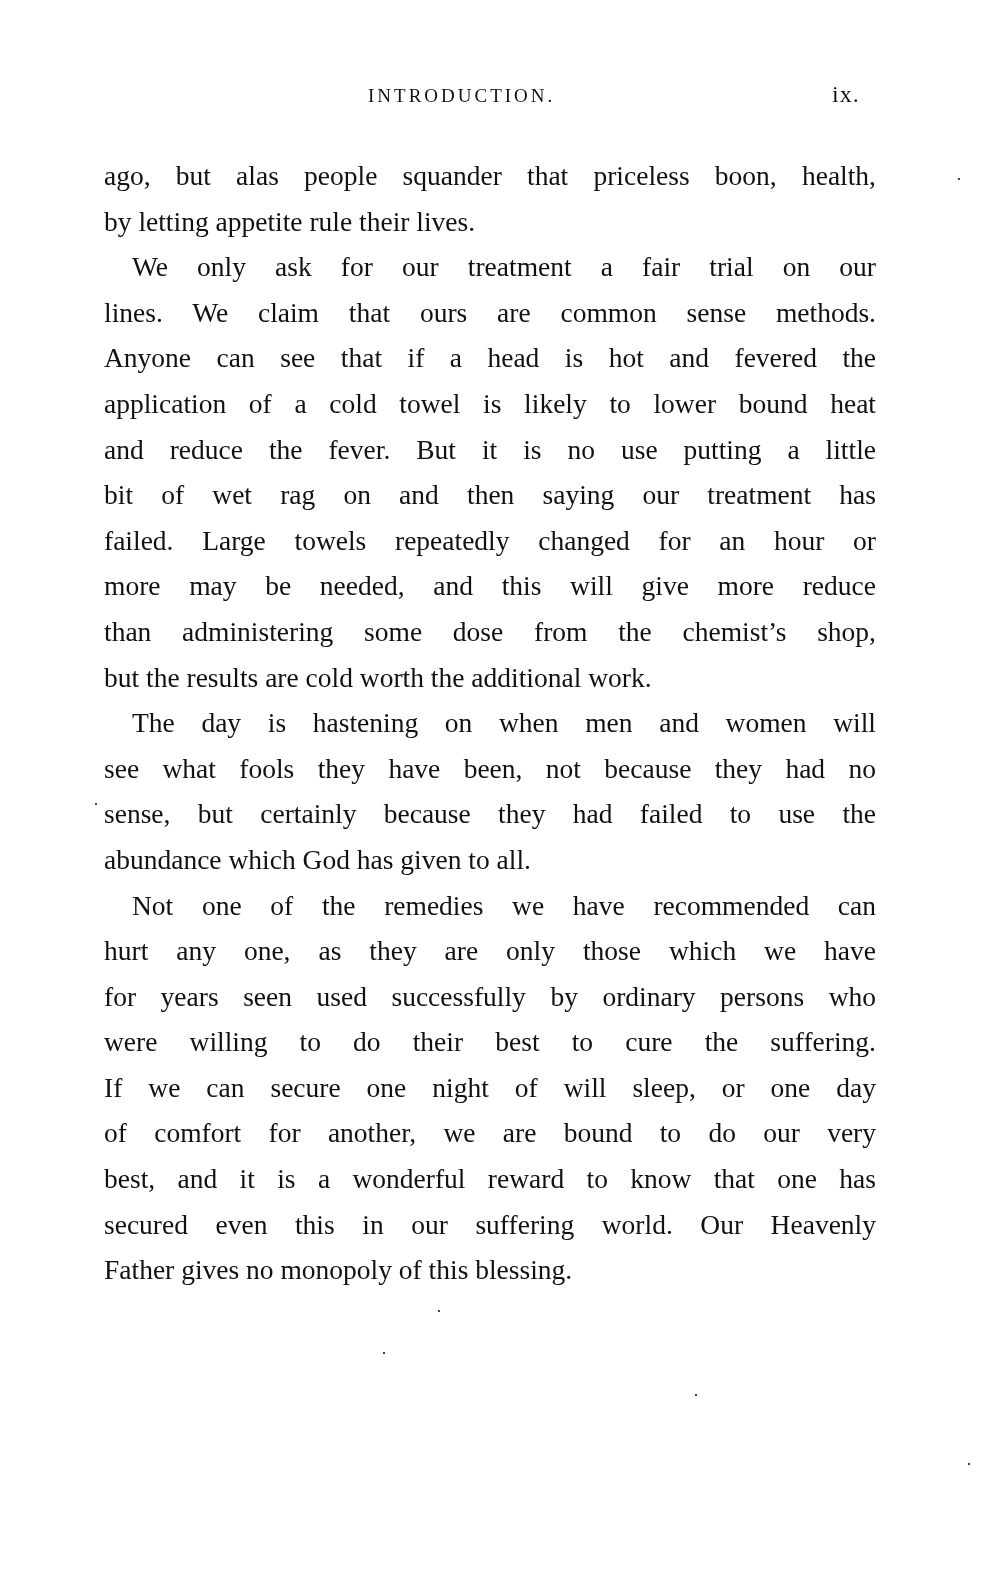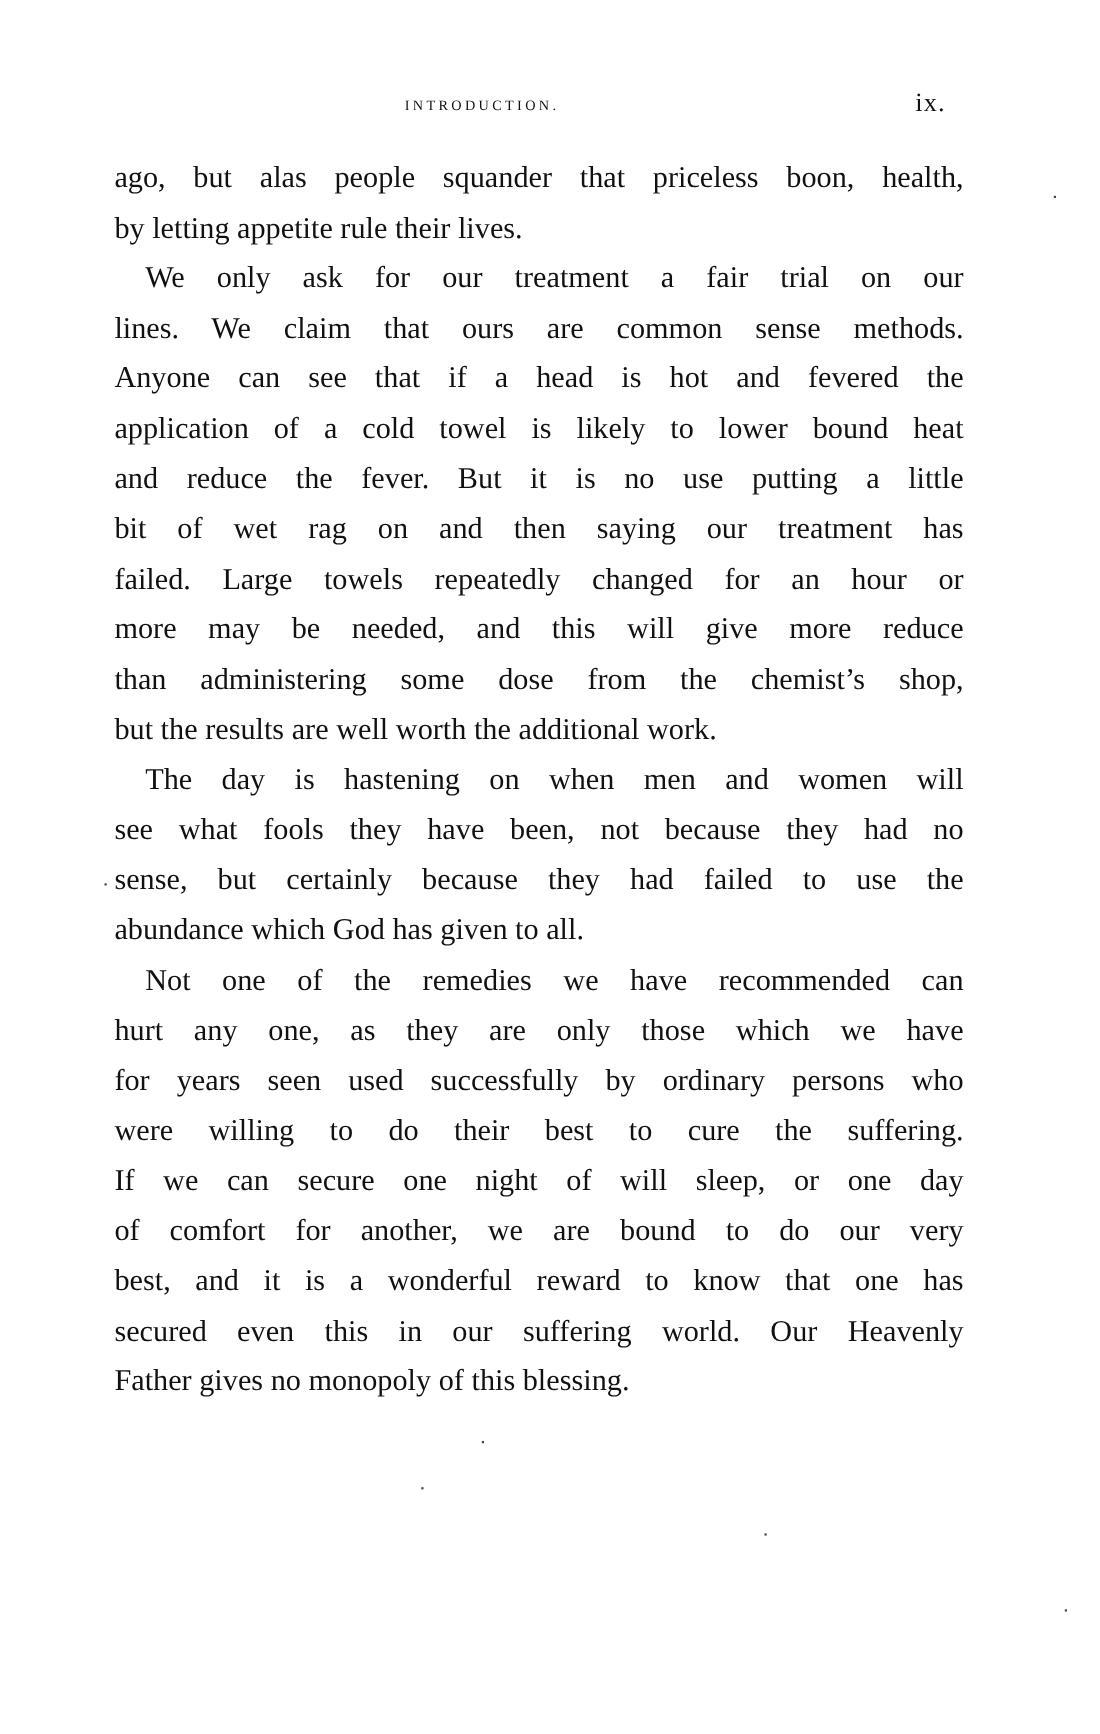--- a/index.html
+++ b/index.html
@@ -25,36 +25,36 @@
       position: absolute;
       top: 80px;
       left: 0;
       width: 1000px;
       height: 36px;
     }
     .running-title {
       position: absolute;
       left: 368px;
       top: 0;
-      font-size: 13px;
+      font-size: 19px;
       letter-spacing: 3px;
       line-height: 32px;
     }
     .folio {
       position: absolute;
       left: 832px;
       top: -4px;
       font-size: 24px;
       line-height: 36px;
       letter-spacing: 1px;
     }
     .body-text {
       position: absolute;
       left: 104px;
-      top: 138px;
+      top: 153px;
       width: 772px;
     }
     .line {
       display: block;
       height: 45.6px;
       line-height: 45.6px;
       font-size: 27.5px;
       white-space: nowrap;
       text-align: justify;
       text-align-last: justify;
@@ -89,21 +89,21 @@
 
     <span class="line indent">We only ask for our treatment a fair trial on our</span>
     <span class="line">lines.  We claim that ours are common sense methods.</span>
     <span class="line">Anyone can see that if a head is hot and fevered the</span>
     <span class="line">application of a cold towel is likely to lower bound heat</span>
     <span class="line">and reduce the fever.  But it is no use putting a little</span>
     <span class="line">bit of wet rag on and then saying our treatment has</span>
     <span class="line">failed.  Large towels repeatedly changed for an hour or</span>
     <span class="line">more may be needed, and this will give more reduce</span>
     <span class="line">than administering some dose from the chemist’s shop,</span>
-    <span class="line last">but the results are well worth the additional work.</span>
+    <span class="line last">but the results are cold worth the additional work.</span>
 
     <span class="line indent">The day is hastening on when men and women will</span>
     <span class="line">see what fools they have been, not because they had no</span>
     <span class="line">sense, but certainly because they had failed to use the</span>
     <span class="line last">abundance which God has given to all.</span>
 
     <span class="line indent">Not one of the remedies we have recommended can</span>
     <span class="line">hurt any one, as they are only those which we have</span>
     <span class="line">for years seen used successfully by ordinary persons who</span>
     <span class="line">were willing to do their best to cure the suffering.</span>

